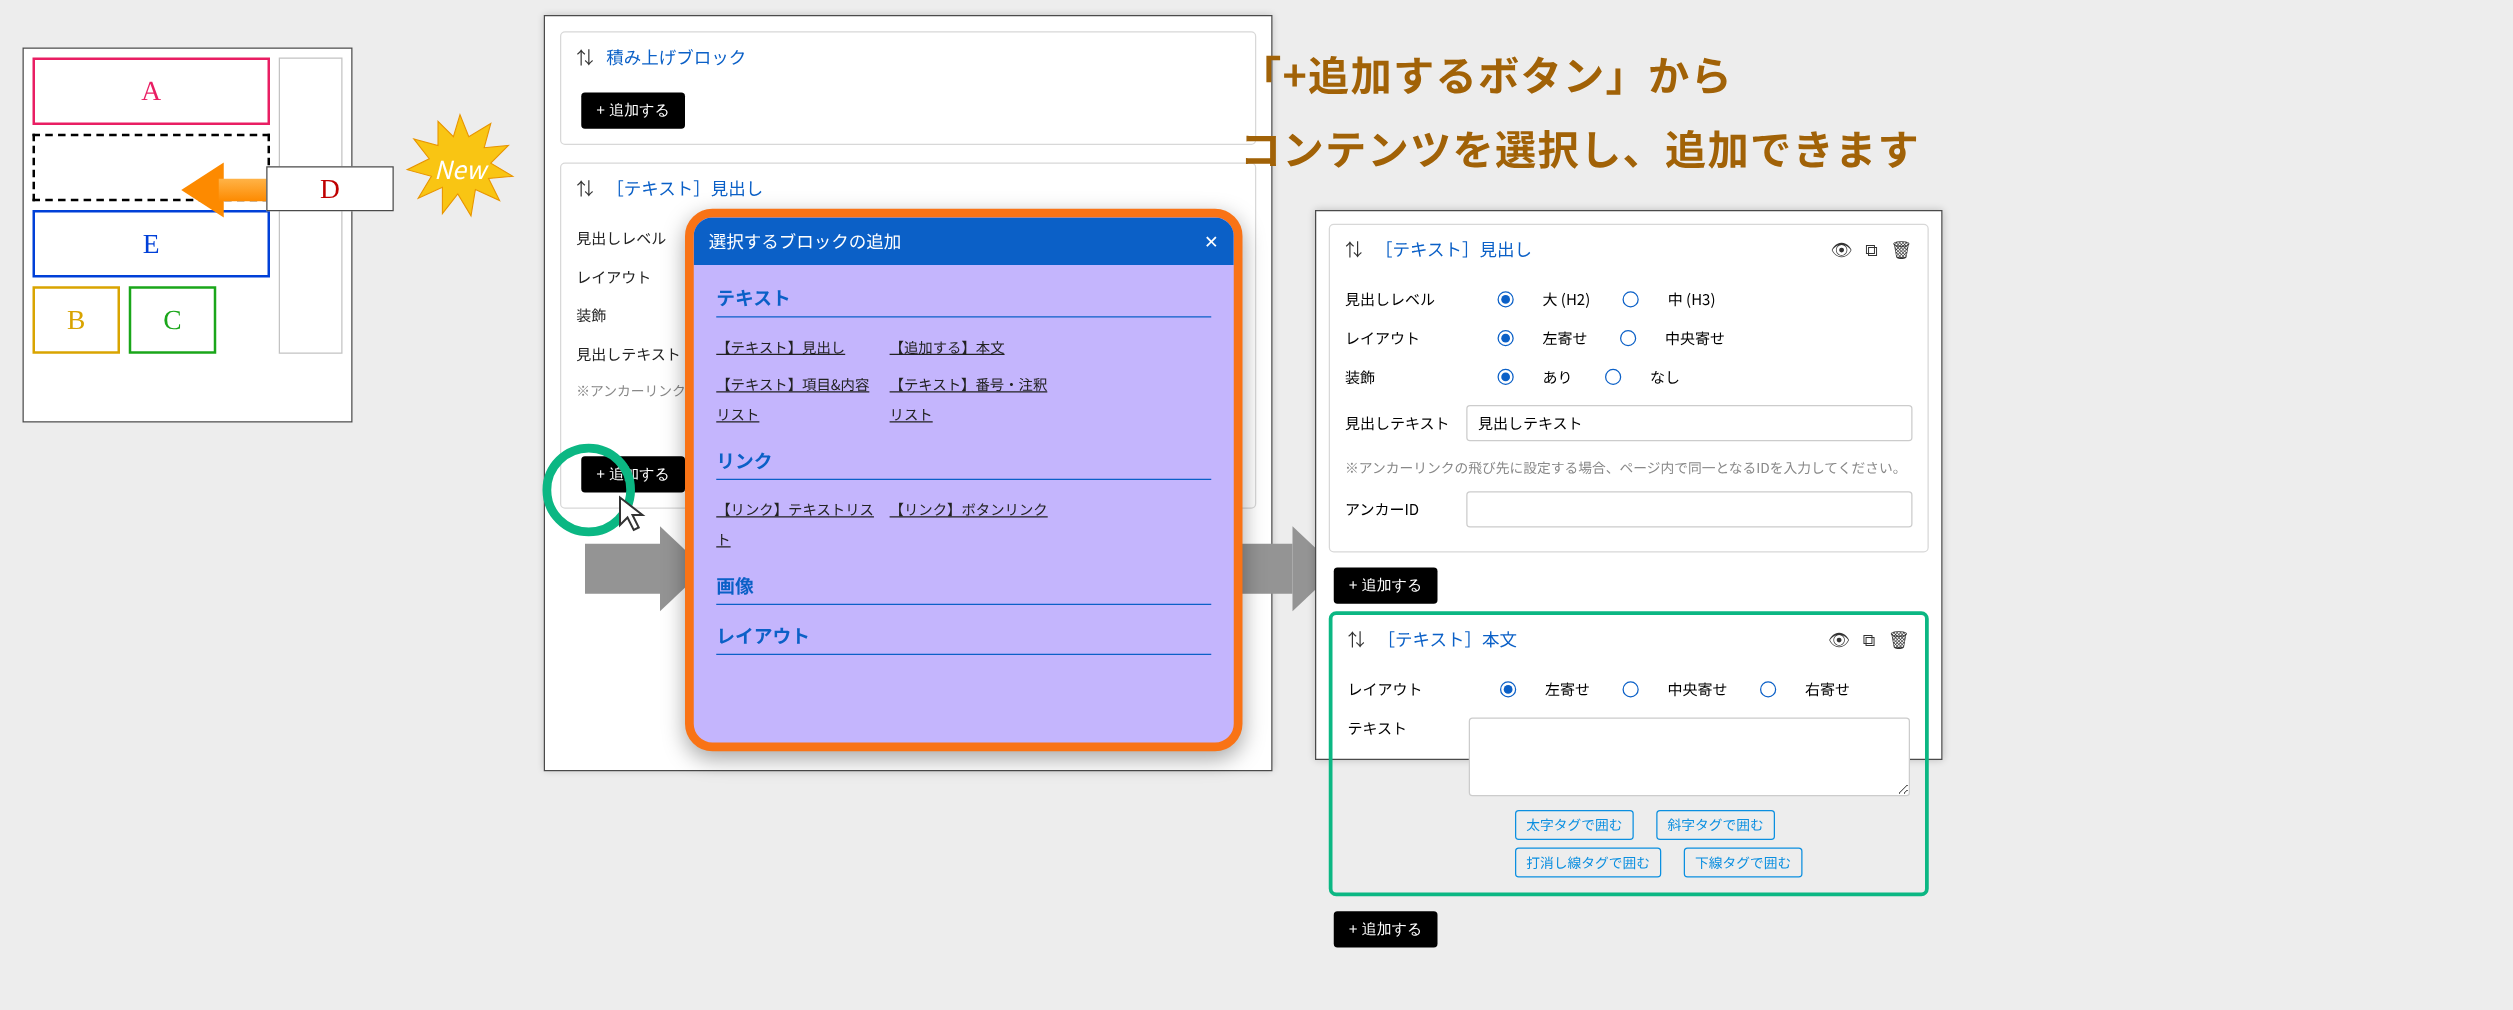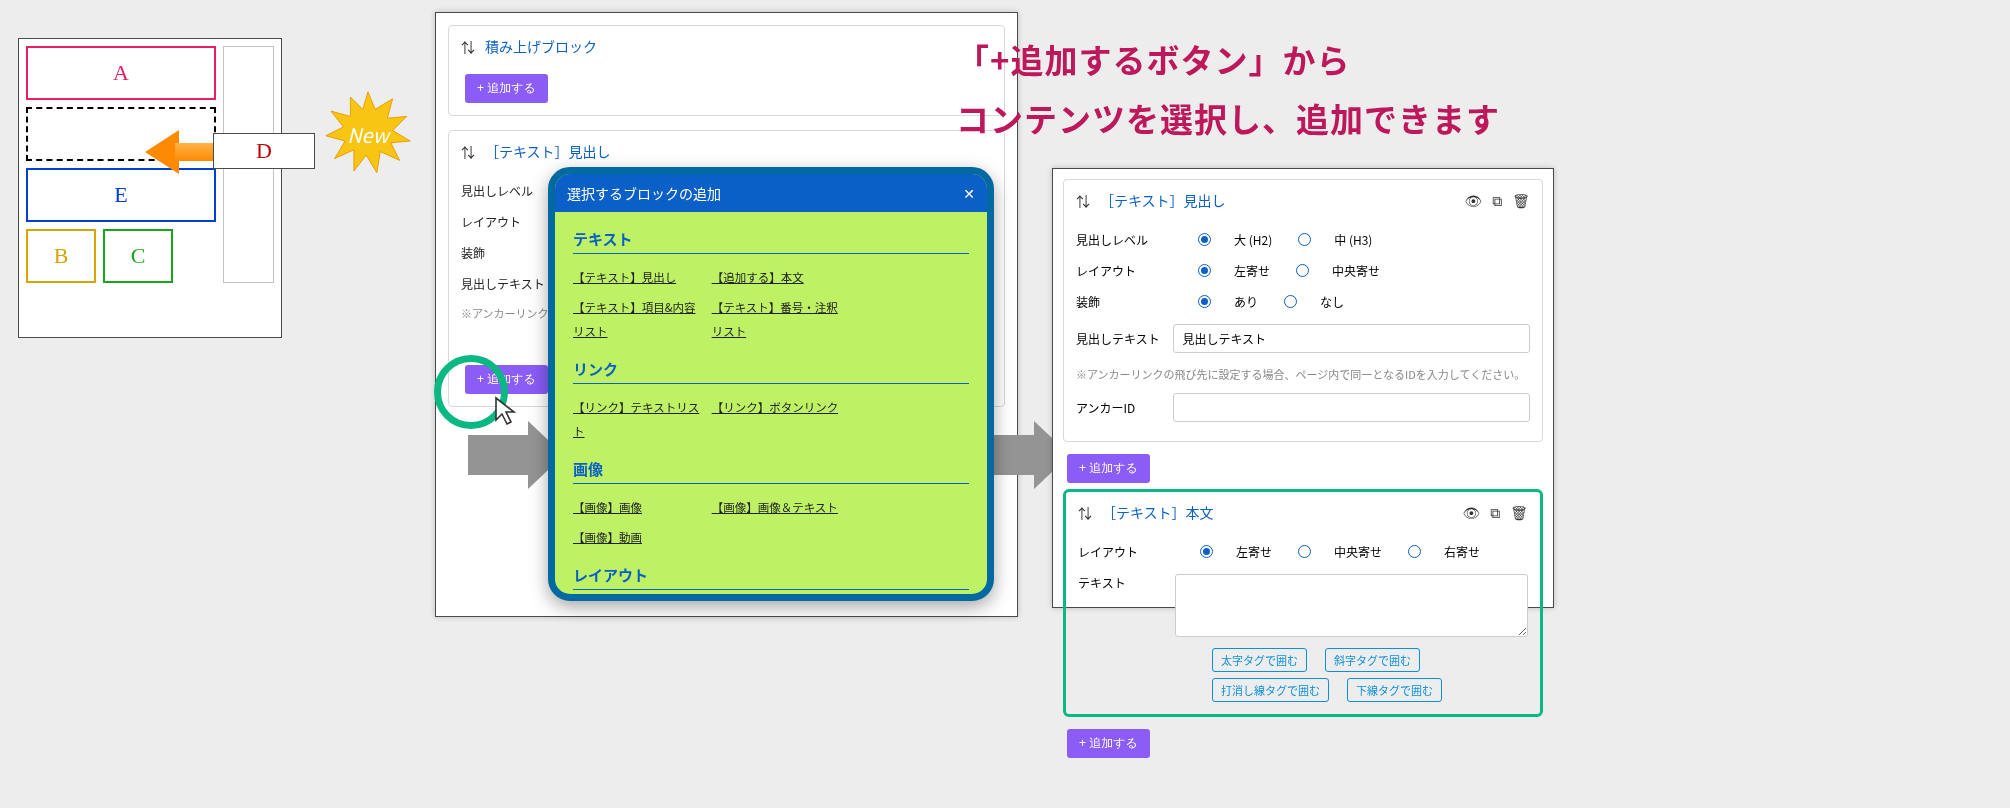--- a/index.html
+++ b/index.html
@@ -104,21 +104,21 @@
   }
   .card-hd {
     padding: 10px 12px;
     color: #0b60c7;
     display: flex; align-items: center; gap: 10px;
     font-size: 14px;
   }
   .drag { color:#333;font-size:14px; }
   .btn-add {
     display:inline-block;
-    background:#8b5cf6;color:#fff;border:none;
+    background:#000000;color:#fff;border:none;
     font-size:12px;padding:6px 12px;border-radius:3px;
     margin: 4px 0 0 4px;
     cursor:pointer;
     text-align:right;
   }
   .card-body {
     padding: 4px 12px 12px;
   }
   .form-row {
     display:flex;align-items:center;padding:7px 0;gap:12px;
@@ -135,25 +135,25 @@
   }
   .note{color:#888;font-size:11px;padding:6px 0 4px;}
   .icon-set{margin-left:auto;display:flex;gap:10px;color:#333;font-size:14px;}
   .icon-set span{cursor:pointer;}
 
   
   .modal-outline {
     position:absolute;
     left:548px; top:167px;
     width:446px; height:434px;
-    border:7px solid #0369a1;
+    border:7px solid #f97316;
     border-radius:22px;
     box-shadow:0 6px 18px rgba(0,0,0,.35);
     overflow:hidden;
-    background:#bef264;
+    background:#c4b5fd;
     z-index:30;
   }
   .modal-hd{
     background:#0b60c7;color:#fff;padding:9px 12px;font-size:14px;
     display:flex;align-items:center;
   }
   .modal-hd .x{margin-left:auto;cursor:pointer;}
   .modal-body{padding:8px 18px;overflow:auto;height:calc(100% - 38px);}
   .mb-sec h3{color:#0b60c7;font-size:15px;font-weight:700;border-bottom:1px solid #0b60c7;padding:8px 0 4px;margin-bottom:6px;}
   .mb-sec ul{list-style:none;display:flex;flex-wrap:wrap;gap:0 8px;padding-bottom:6px;}
@@ -192,22 +192,22 @@
     box-shadow:0 0 6px rgba(0,0,0,.2);
     padding:10px;font-size:12px;
   }
   .panel2 .card{margin-bottom:8px;}
   .panel2 .card.green{border:3px solid #0bb783;border-radius:6px;}
   .chip-row{padding-top:4px;display:flex;gap:6px;flex-wrap:wrap;}
   .chip{border:1px solid #0b8fe0;color:#0b8fe0;padding:3px 8px;border-radius:3px;font-size:11px;cursor:pointer;margin-left:12px;}
 
   
   .headline{
-    position:absolute;left:956px; top:30px; width:620px;
-    color:#be185d;font-weight:700;font-size:33px;line-height:1.8;
+    position:absolute;left:992px; top:30px; width:620px;
+    color:#a16207;font-weight:700;font-size:33px;line-height:1.8;
     letter-spacing:1px;
   }
 </style>
 </head>
 <body>
 
 <div class="wireframe">
   <div class="inner">
     <div class="wblock wA">A</div>
     <div class="wblock wD"></div>
@@ -295,25 +295,20 @@
       </div>
       <div class="mb-sec">
         <h3>リンク</h3>
         <ul>
           <li><a>【リンク】テキストリスト</a></li>
           <li><a>【リンク】ボタンリンク</a></li>
         </ul>
       </div>
       <div class="mb-sec">
         <h3>画像</h3>
-        <ul>
-          <li><a>【画像】画像</a></li>
-          <li><a>【画像】画像＆テキスト</a></li>
-          <li><a>【画像】動画</a></li>
-        </ul>
       </div>
       <div class="mb-sec">
         <h3>レイアウト</h3>
       </div>
     </div>
 </div>
 
 <div class="big-arrow a1">
   <div class="shaft"></div>
     <div class="head"></div>

